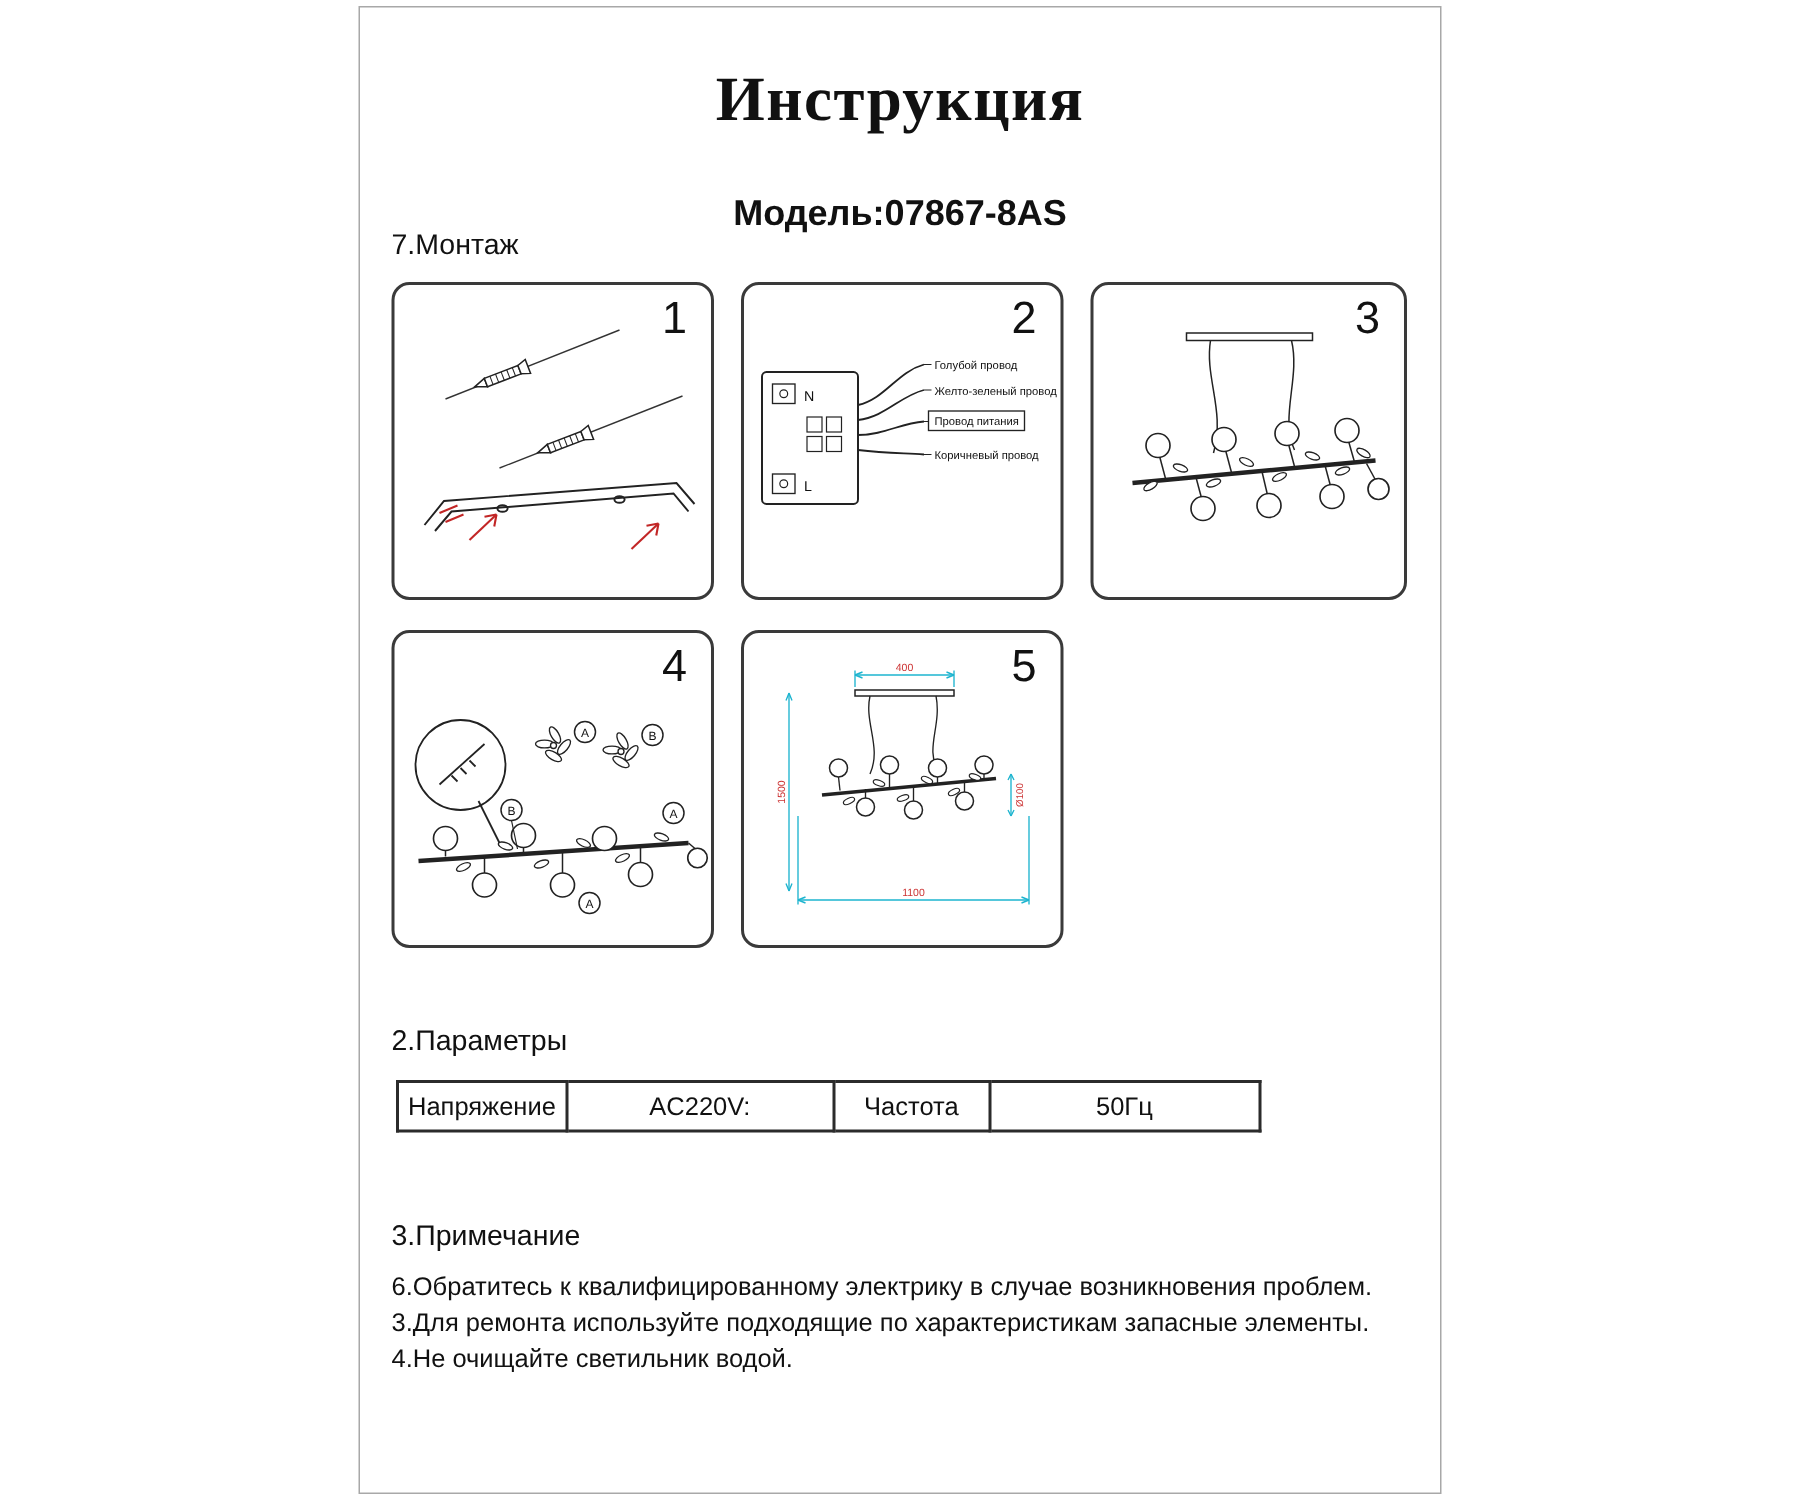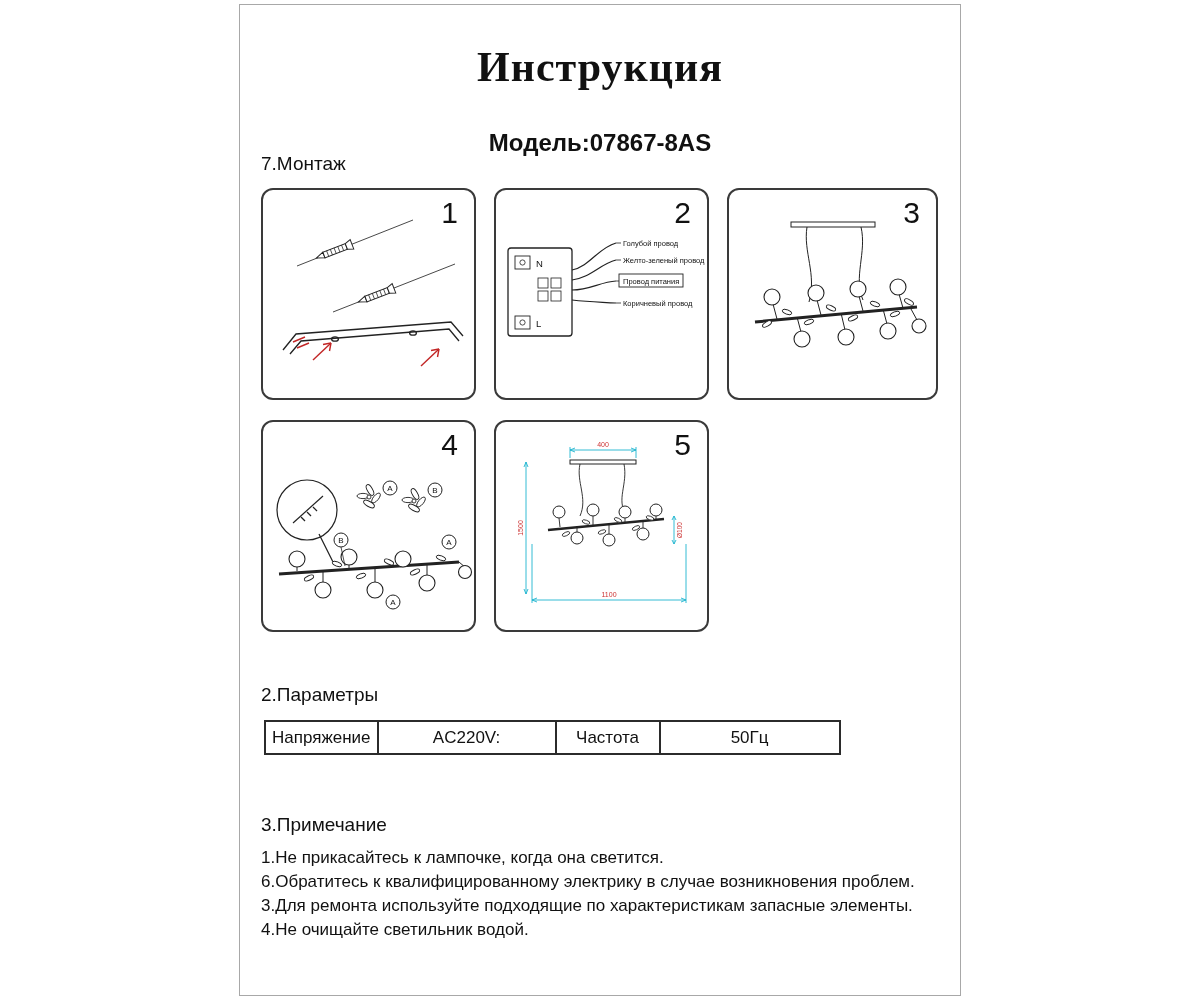--- a/index.html
+++ b/index.html
@@ -311,19 +311,18 @@
       <td class="col2">AC220V:</td>
       <td class="col3">Частота</td>
       <td class="col4">50Гц</td>
     </tr>
   </tbody>
     </table>
 
   <div class="section-heading" id="h-notes">3.Примечание</div>
 
   <div class="notes">
-    <div>1.Не прикасайтесь к лампочке, когда она светится.</div>
     <div>6.Обратитесь к квалифицированному электрику в случае возникновения проблем.</div>
     <div>3.Для ремонта используйте подходящие по характеристикам запасные элементы.</div>
     <div>4.Не очищайте светильник водой.</div>
   </div>
 
 </div>
 
 </body></html>

